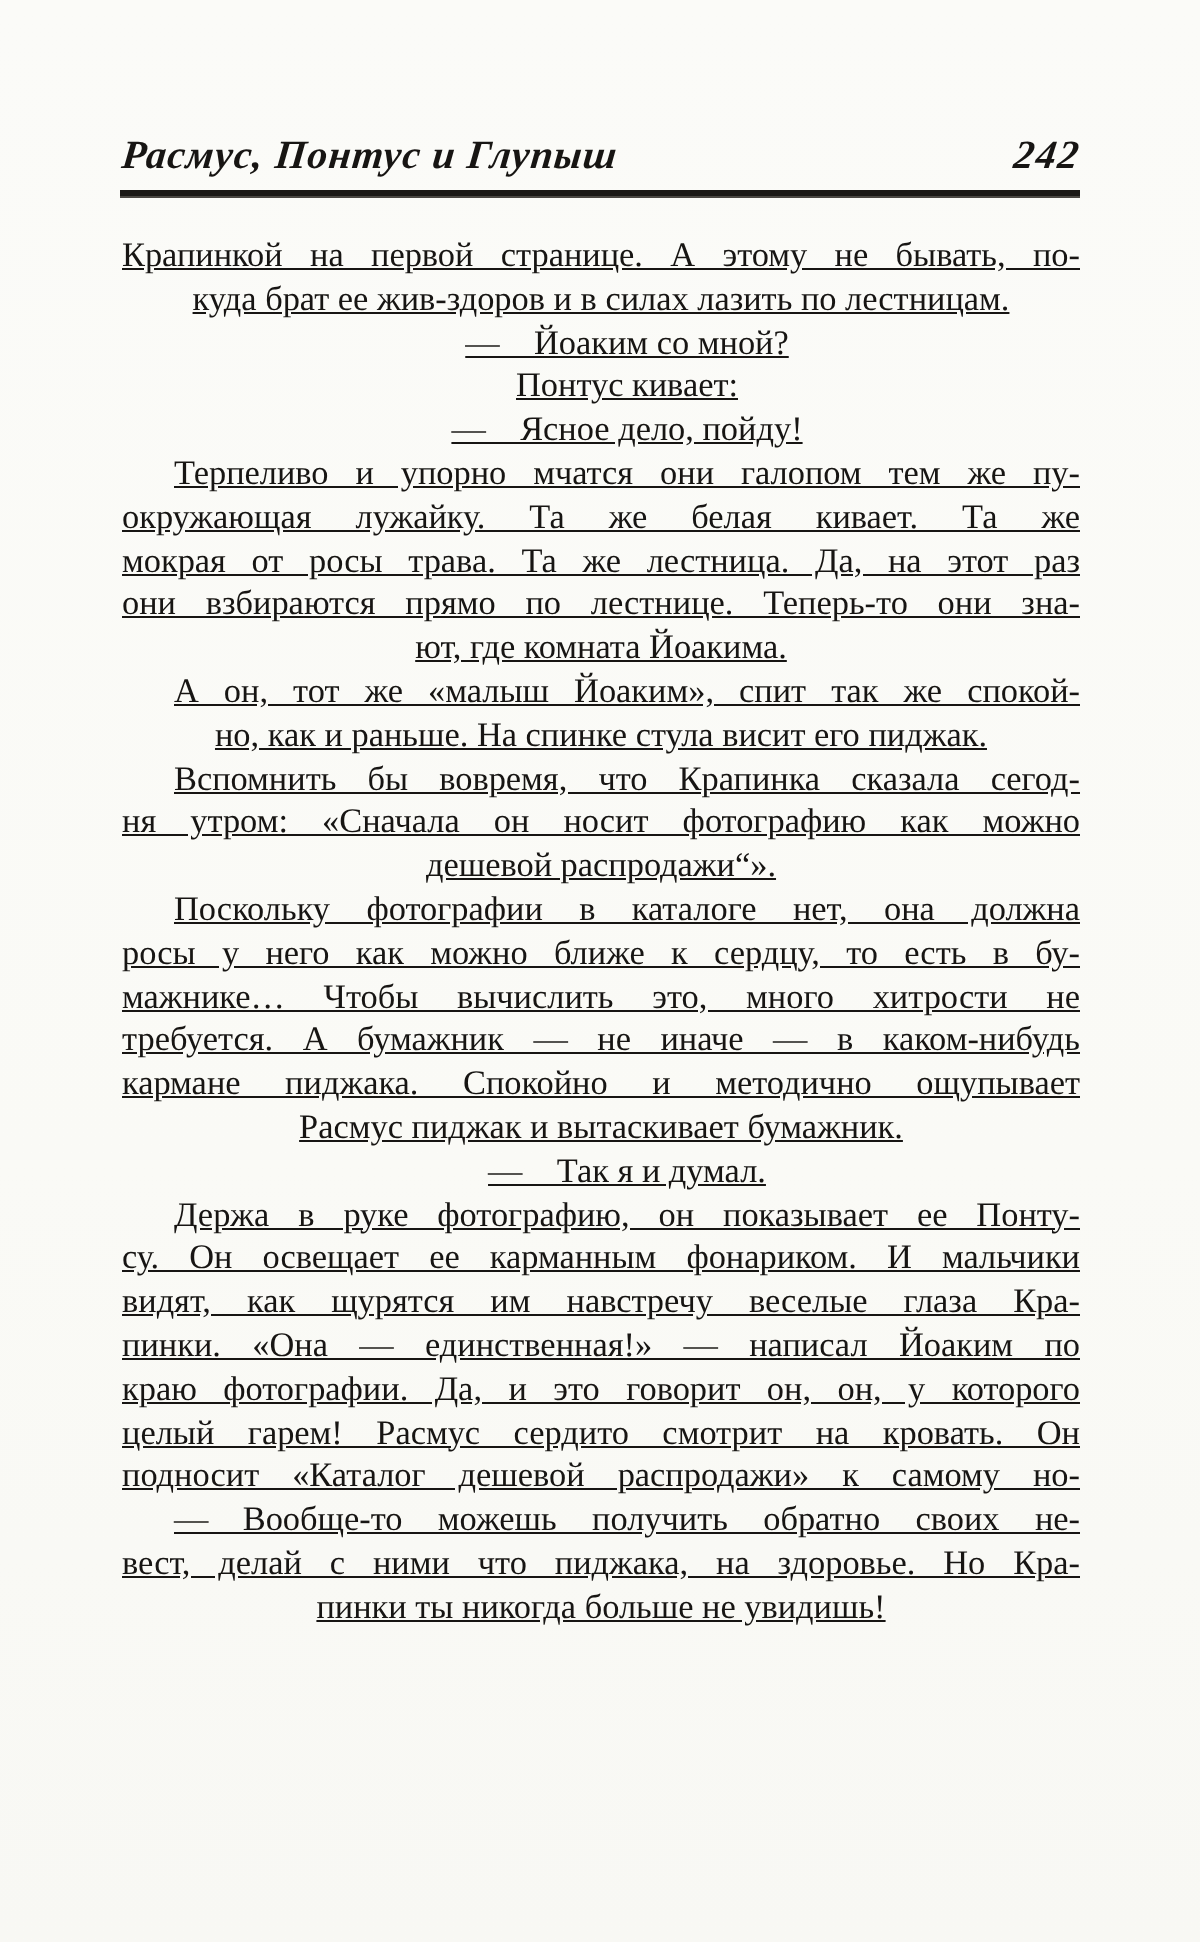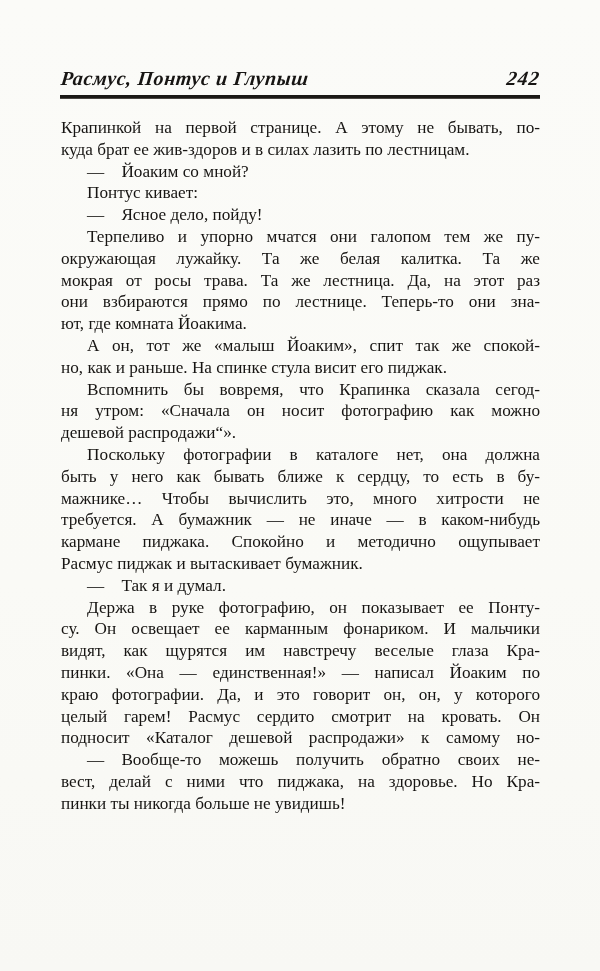--- a/index.html
+++ b/index.html
@@ -49,26 +49,27 @@
     top: 95px;
     height: 3px;
     background: #1b1916;
     border-bottom: 1px solid #4a4742;
   }
   .textblock {
     position: absolute;
     left: 61px;
     right: 60px;
     top: 117px;
+    text-decoration: underline;
   }
   .line {
     font-size: 17.2px;
     line-height: 21.8px;
     white-space: nowrap;
-    text-align: left;
+    text-align: center;
   }
   .line.just {
     white-space: normal;
     text-align: justify;
     text-align-last: justify;
   }
   .line.indent {
     padding-left: 26px;
   }
 </style>
@@ -81,31 +82,31 @@
     <span class="page-number">242</span>
   </div>
   <div class="head-rule"></div>
   <div class="textblock" id="textblock">
       <div class="line just">Крапинкой на первой странице. А этому не бывать, по-</div>
       <div class="line">куда брат ее жив-здоров и в силах лазить по лестницам.</div>
       <div class="line indent">— Йоаким со мной?</div>
       <div class="line indent">Понтус кивает:</div>
       <div class="line indent">— Ясное дело, пойду!</div>
       <div class="line just indent">Терпеливо и упорно мчатся они галопом тем же пу-</div>
-      <div class="line just">окружающая лужайку. Та же белая калитка. Та же</div>
+      <div class="line just">окружающая лужайку. Та же белая кивает. Та же</div>
       <div class="line just">мокрая от росы трава. Та же лестница. Да, на этот раз</div>
       <div class="line just">они взбираются прямо по лестнице. Теперь-то они зна-</div>
       <div class="line">ют, где комната Йоакима.</div>
       <div class="line just indent">А он, тот же «малыш Йоаким», спит так же спокой-</div>
       <div class="line">но, как и раньше. На спинке стула висит его пиджак.</div>
       <div class="line just indent">Вспомнить бы вовремя, что Крапинка сказала сегод-</div>
       <div class="line just">ня утром: «Сначала он носит фотографию как можно</div>
       <div class="line">дешевой распродажи“».</div>
       <div class="line just indent">Поскольку фотографии в каталоге нет, она должна</div>
-      <div class="line just">быть у него как бывать ближе к сердцу, то есть в бу-</div>
+      <div class="line just">росы у него как можно ближе к сердцу, то есть в бу-</div>
       <div class="line just">мажнике… Чтобы вычислить это, много хитрости не</div>
       <div class="line just">требуется. А бумажник — не иначе — в каком-нибудь</div>
       <div class="line just">кармане пиджака. Спокойно и методично ощупывает</div>
       <div class="line">Расмус пиджак и вытаскивает бумажник.</div>
       <div class="line indent">— Так я и думал.</div>
       <div class="line just indent">Держа в руке фотографию, он показывает ее Понту-</div>
       <div class="line just">су. Он освещает ее карманным фонариком. И мальчики</div>
       <div class="line just">видят, как щурятся им навстречу веселые глаза Кра-</div>
       <div class="line just">пинки. «Она — единственная!» — написал Йоаким по</div>
       <div class="line just">краю фотографии. Да, и это говорит он, он, у которого</div>

